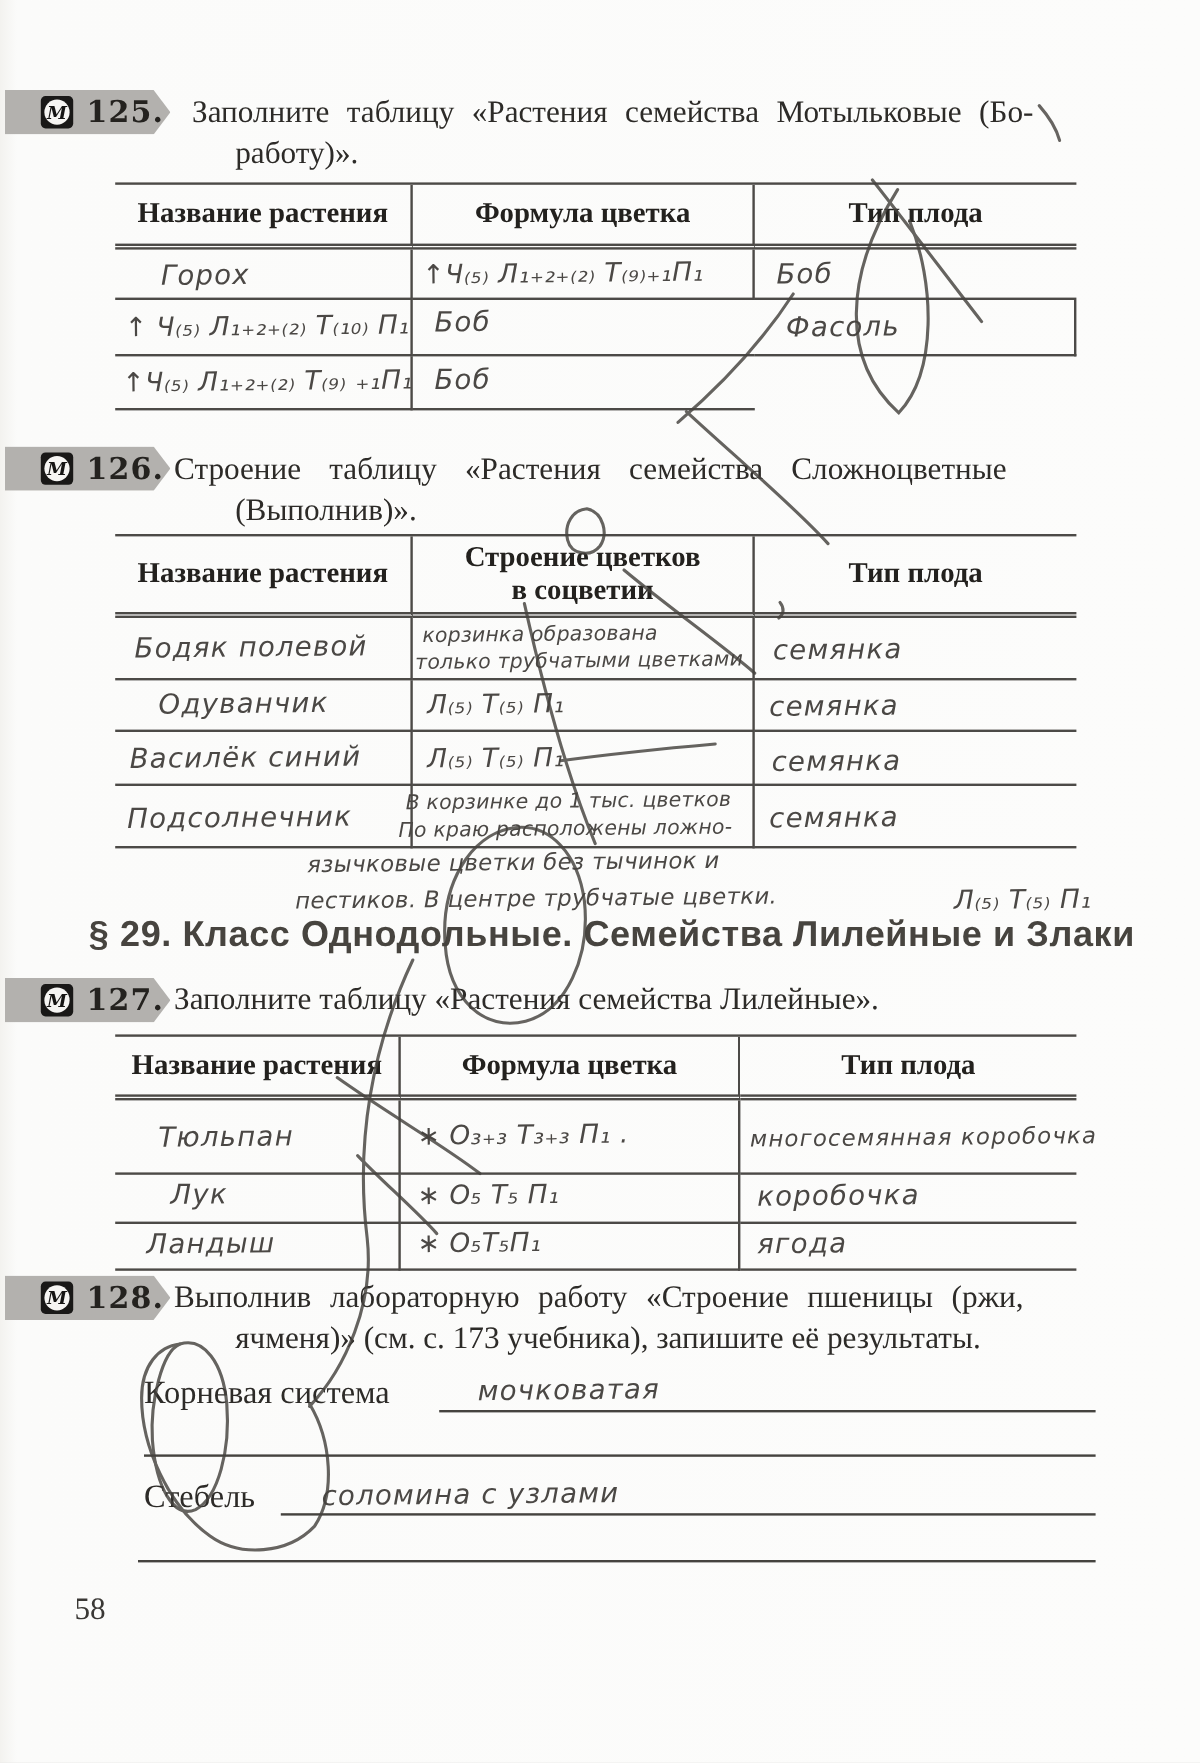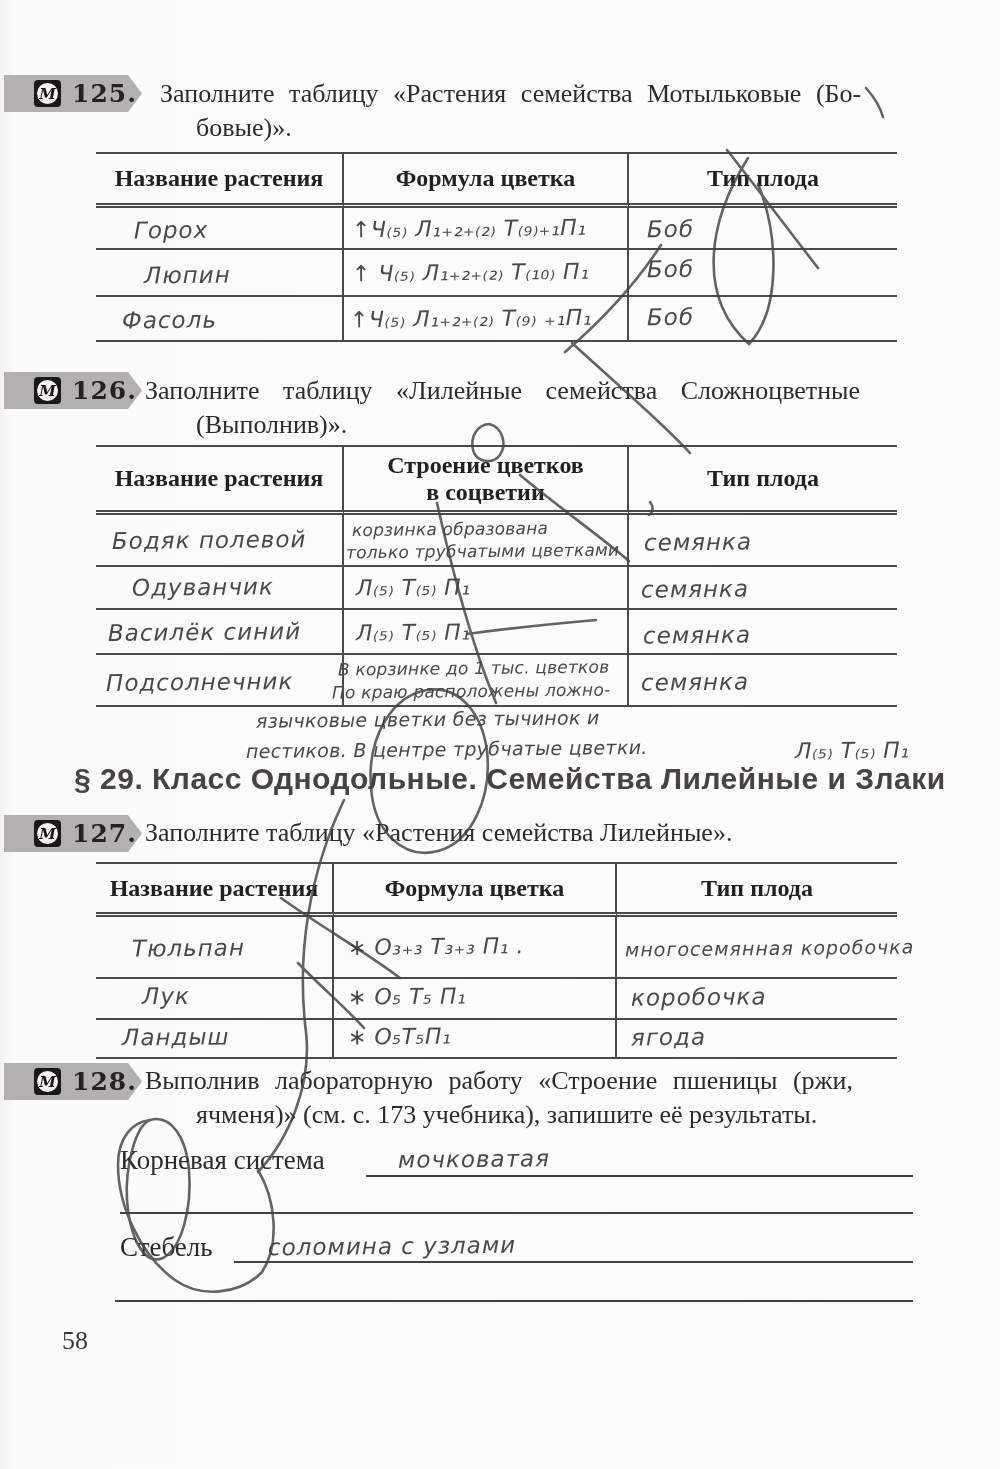--- a/index.html
+++ b/index.html
@@ -48,41 +48,38 @@
 
 <div class="page">
 
   <div class="badge" style="top:75px">
     <div class="sq">
       <div class="circ">М</div>
     </div>
     <div class="num">125.</div>
   </div>
   <div class="t" style="left:160px;top:79px;word-spacing:8px">Заполните таблицу «Растения семейства Мотыльковые (Бо-</div>
-  <div class="t" style="left:196px;top:113px">бовые)».</div>
+  <div class="t" style="left:196px;top:113px">работу)».</div>
 
   <div class="tbl" style="top:152px;grid-template-columns:248px 285px 268px;grid-template-rows:54px 42px 47px 45px">
     <div class="cell th br dbl">Название растения</div>
     <div class="cell th br dbl">Формула цветка</div>
     <div class="cell th dbl">Тип плода</div>
 
     <div class="cell br bb">
         <span class="hw" style="left:38px;top:9px">Горох</span>
       </div>
     <div class="cell br bb">
         <span class="hw hw-f" style="left:8px;top:8px">↑Ч₍₅₎ Л₁₊₂₊₍₂₎ Т₍₉₎₊₁П₁</span>
       </div>
     <div class="cell bb">
         <span class="hw" style="left:18px;top:8px">Боб</span>
       </div>
 
     <div class="cell br bb">
-        <span class="hw" style="left:48px;top:12px">Люпин</span>
-      </div>
-    <div class="cell br bb">
         <span class="hw hw-f" style="left:8px;top:10px">↑ Ч₍₅₎ Л₁₊₂₊₍₂₎ Т₍₁₀₎ П₁</span>
       </div>
     <div class="cell bb">
         <span class="hw" style="left:18px;top:6px">Боб</span>
       </div>
 
     <div class="cell br bb">
         <span class="hw" style="left:26px;top:10px">Фасоль</span>
       </div>
     <div class="cell br bb">
@@ -92,21 +89,21 @@
         <span class="hw" style="left:18px;top:7px">Боб</span>
       </div>
   </div>
 
   <div class="badge" style="top:372px">
     <div class="sq">
       <div class="circ">М</div>
     </div>
     <div class="num">126.</div>
   </div>
-  <div class="t" style="left:145px;top:376px;word-spacing:17px">Заполните таблицу «Лилейные семейства Сложноцветные</div>
+  <div class="t" style="left:145px;top:376px;word-spacing:17px">Строение таблицу «Растения семейства Сложноцветные</div>
   <div class="t" style="left:196px;top:410px">(Выполнив)».</div>
 
   <div class="tbl" style="top:445px;grid-template-columns:248px 285px 268px;grid-template-rows:68px 52px 43px 45px 52px">
     <div class="cell th br dbl">Название растения</div>
     <div class="cell th br dbl">
       <div>Строение цветков</div>
       <div>в соцветии</div>
     </div>
     <div class="cell th dbl">Тип плода</div>
 

